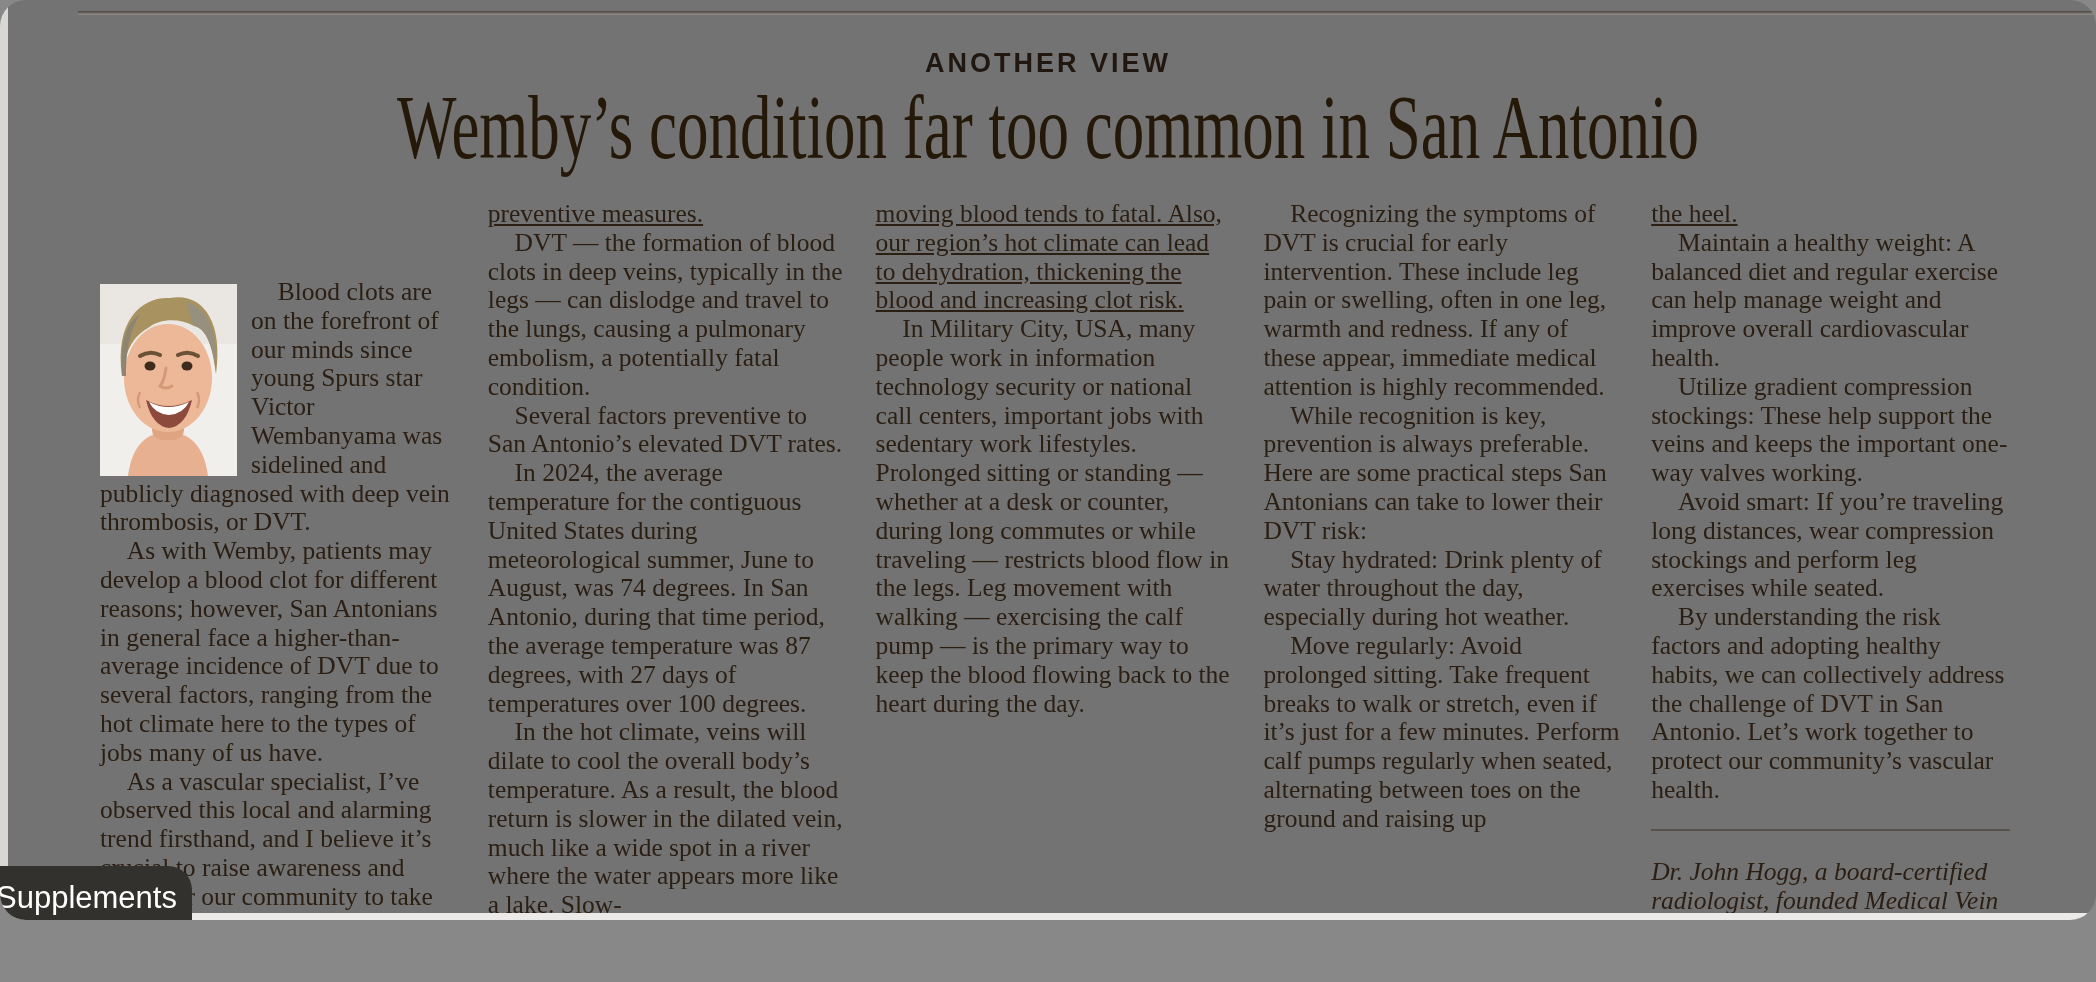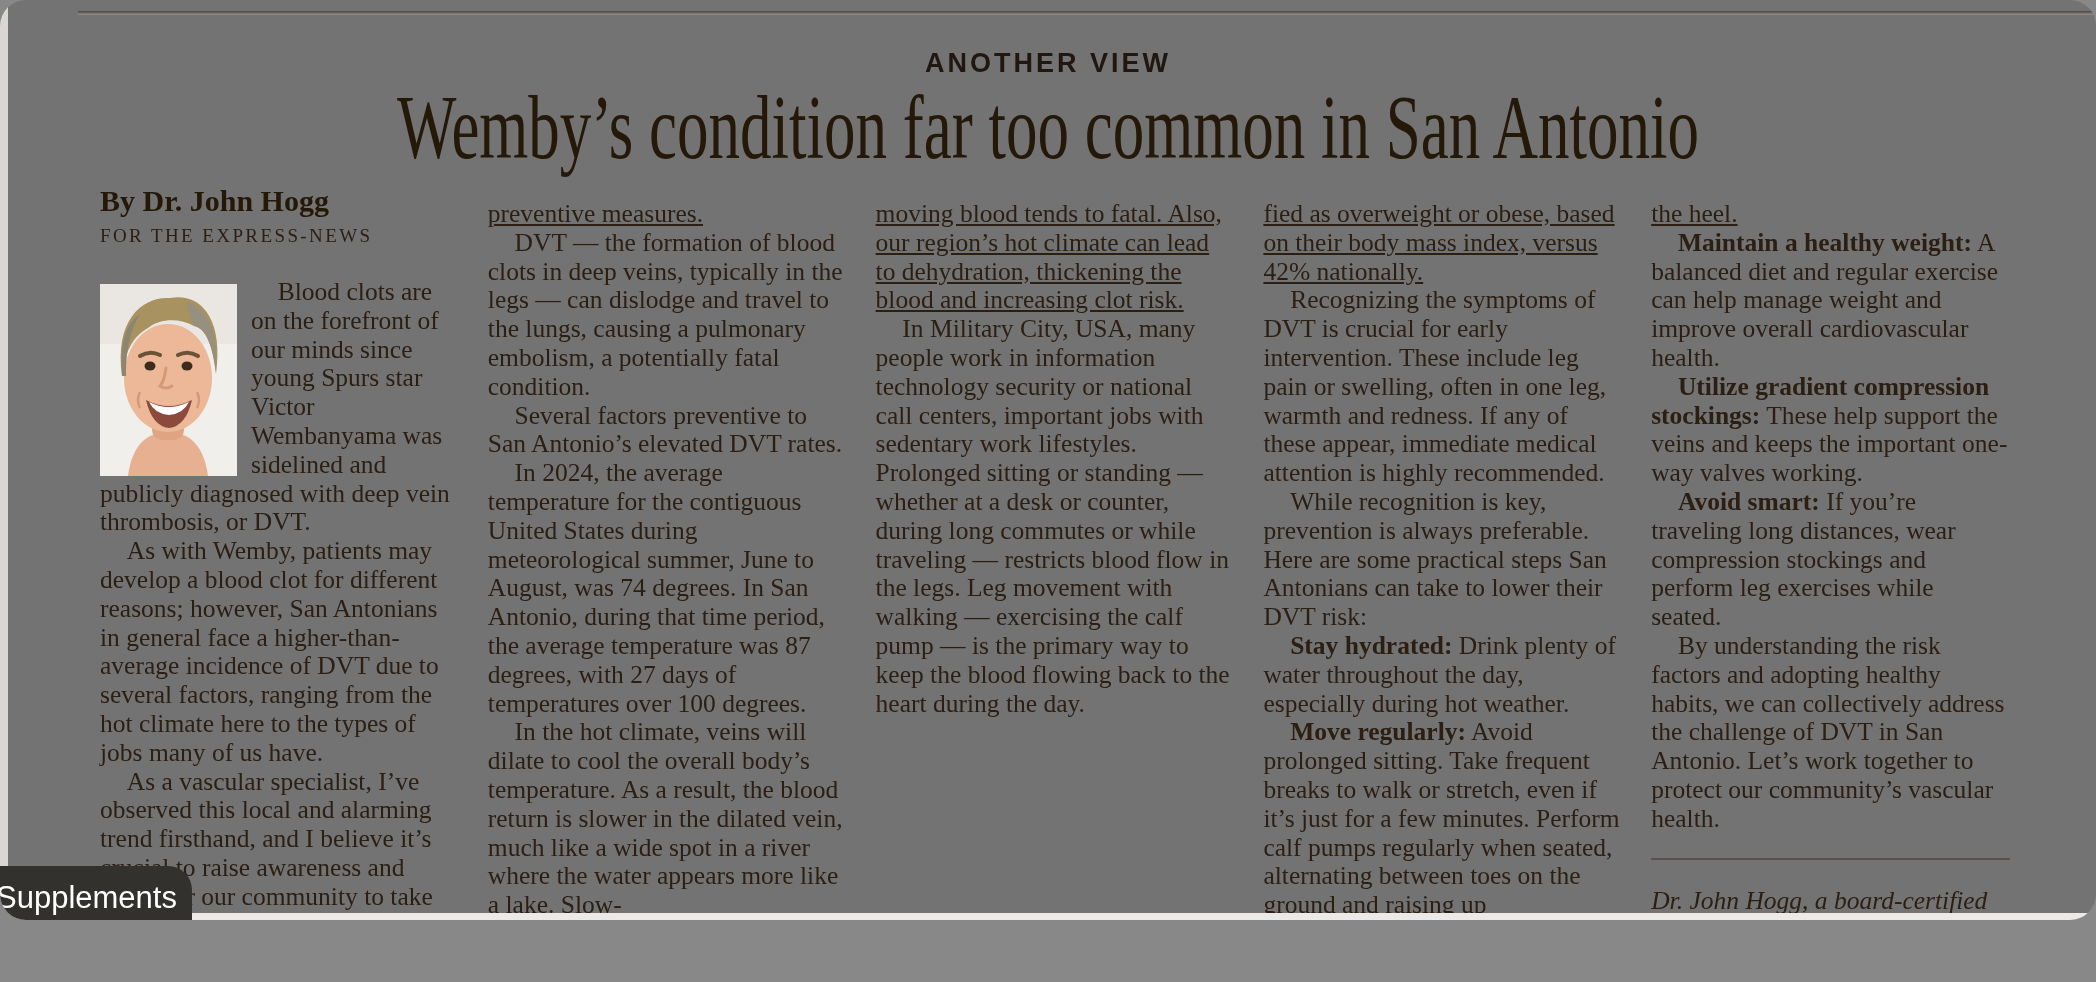--- a/index.html
+++ b/index.html
@@ -18,45 +18,41 @@
   .byline-block{position:absolute;left:100px;top:184px;}
   .byline{font-size:30px;font-weight:bold;color:#241809;}
   .credit{margin-top:7px;font-size:19px;letter-spacing:2.4px;color:#2b1e12;}
   .columns{position:absolute;left:100px;top:200px;width:1910px;height:775px;
            display:flex;gap:29px;}
   .col{flex:1 1 0;position:relative;min-width:0;}
   .col-paras{font-size:25.5px;line-height:28.8px;text-align:left;}
   .col-1 .col-paras{padding-top:78px;}
   p.para{margin:0;text-indent:1.05em;}
   p.para.no-indent{text-indent:0;text-decoration:underline;}
-  p.para b{font-weight:bold;}
+  p.para b{font-weight:normal;}
   .photo{float:left;width:137px;height:192px;margin:6px 14px 2px 0;}
   .photo svg{display:block;width:100%;height:100%;}
   .bio-rule{width:100%;height:2px;background:#57524c;margin:24px 0 26px;}
   .bio{font-style:italic;font-size:25.5px;line-height:29.5px;margin:0;color:#2b1e12;}
   .supplements-tab{position:absolute;left:-34px;bottom:0;width:226px;height:54px;z-index:5;
           background:#33312e;border-radius:24px 24px 0 0;
           display:flex;align-items:flex-end;box-sizing:border-box;padding:0 0 4px 30px;
           font-family:"Liberation Sans",sans-serif;font-size:31px;color:#ffffff;cursor:pointer;}
 </style>
 </head>
 <body>
 
 <div class="canvas">
 
   <div class="left-strip"></div>
   <div class="top-rule"></div>
 
   <div class="kicker">ANOTHER VIEW</div>
   <h1 class="headline">Wemby’s condition far too common in San Antonio</h1>
 
-  <div class="byline-block">
-    <div class="byline">By Dr. John Hogg</div>
-    <div class="credit">FOR THE EXPRESS-NEWS</div>
-  </div>
 
   <div class="columns">
 
     <div class="col col-1">
       <div class="col-paras">
         <div class="photo">
           <svg viewBox="0 0 137 192" xmlns="http://www.w3.org/2000/svg">
             <rect x="0" y="0" width="137" height="192" fill="#f1efec"></rect>
             <rect x="0" y="0" width="137" height="60" fill="#eae7e3"></rect>
             <path d="M28,192 C32,160 48,148 68,148 C90,148 104,162 108,192 Z" fill="#e7b091"></path>
@@ -94,21 +90,20 @@
 
     <div class="col">
       <div class="col-paras">
           <p class="para no-indent">moving blood tends to fatal. Also, our region’s hot climate can lead to dehydration, thickening the blood and increasing clot risk.</p>
           <p class="para">In Military City, USA, many people work in information technology security or national call centers, important jobs with sedentary work lifestyles. Prolonged sitting or standing — whether at a desk or counter, during long commutes or while traveling — restricts blood flow in the legs. Leg movement with walking — exercising the calf pump — is the primary way to keep the blood flowing back to the heart during the day.</p>
         </div>
     </div>
 
     <div class="col">
       <div class="col-paras">
-          <p class="para no-indent">fied as overweight or obese, based on their body mass index, versus 42% nationally.</p>
           <p class="para">Recognizing the symptoms of DVT is crucial for early intervention. These include leg pain or swelling, often in one leg, warmth and redness. If any of these appear, immediate medical attention is highly recommended.</p>
           <p class="para">While recognition is key, prevention is always preferable. Here are some practical steps San Antonians can take to lower their DVT risk:</p>
           <p class="para"><b>Stay hydrated:</b> Drink plenty of water throughout the day, especially during hot weather.</p>
           <p class="para"><b>Move regularly:</b> Avoid prolonged sitting. Take frequent breaks to walk or stretch, even if it’s just for a few minutes. Perform calf pumps regularly when seated, alternating between toes on the ground and raising up</p>
         </div>
     </div>
 
     <div class="col">
       <div class="col-paras">
           <p class="para no-indent">the heel.</p>

